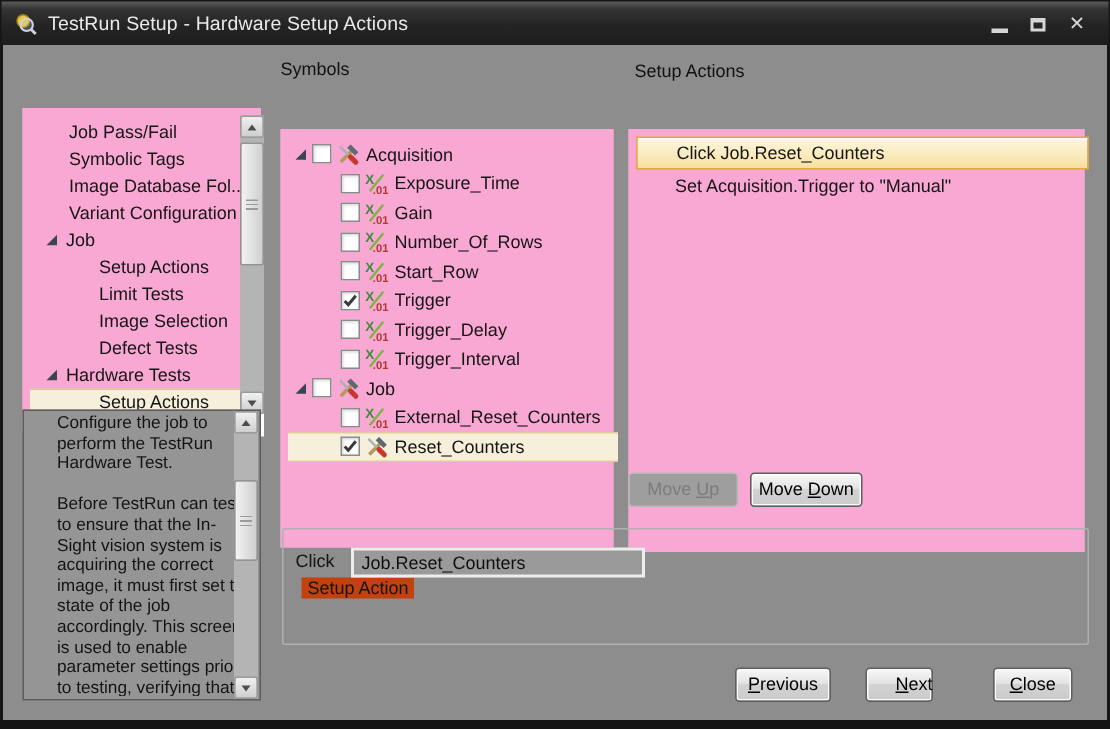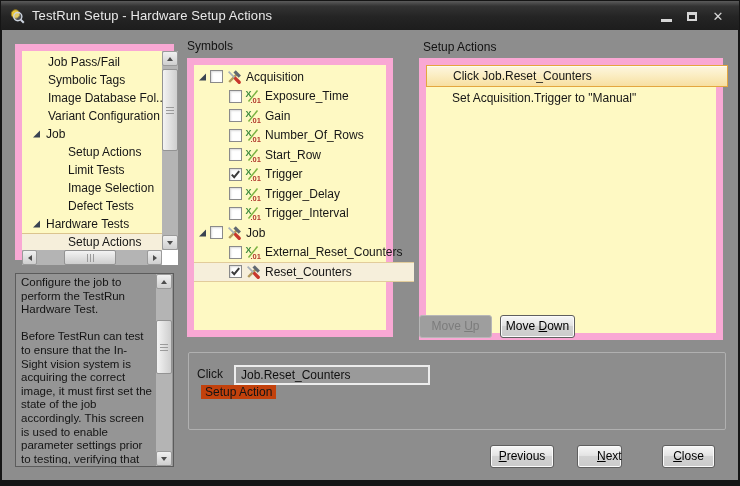--- a/index.html
+++ b/index.html
@@ -15,43 +15,43 @@
   .win-title { margin-left:7px; letter-spacing:.1px; }
   .win-btns { position:absolute; right:8px; top:4px; display:flex; }
   .win-btn { width:26px; height:22px; display:flex; align-items:center; justify-content:center; color:#d6d6d6; }
   .glyph-min { width:11px; height:3px; background:#d6d6d6; margin-top:8px; }
   .glyph-max { width:10px; height:9px; border:2px solid #d6d6d6; border-top-width:3px; }
   .glyph-close { font-size:13px; font-weight:bold; color:#d6d6d6; }
 
   
   .body { position:absolute; left:2px; top:30px; width:736px; height:450px; background:#8d8d8d; }
 
-  .panel-white { position:absolute; background:#fef9c3; border:7px solid #f9a8d4; }
+  .panel-white { position:absolute; background:#f9a8d4; border:5px solid #f9a8d4;margin-top:28px; }
   .sec-label { position:absolute; font-size:12px; color:#121212; }
 
   
   #nav-panel { left:13px; top:14px; width:159px; height:216px; }
   #nav-rows { position:absolute; left:0; top:0; width:140px; height:199px; overflow:hidden; }
   .nav-row { position:absolute; left:0; width:140px; height:18px; display:flex; align-items:center; font-size:12px; color:#161616; white-space:nowrap; }
   .nav-row.selected { background:#f6efdb; border-top:1px solid #dbc48e; border-bottom:1px solid #dbc48e; }
   .expander { width:10px; height:10px; display:inline-flex; }
   .nav-row .expander { margin-left:10px; }
   .nav-lab-0 { margin-left:4px; }
   .nav-lab-1 { margin-left:26px; }
   .nav-lab-2 { margin-left:46px; }
 
   
   #desc-box { position:absolute; left:13px; top:243px; width:159px; height:194px; background:#959595; border:1px solid #5c5c5c; }
-  #desc-text { position:absolute; left:5px; top:2px; width:132px; height:188px; overflow:hidden;
+  #desc-text { position:absolute; left:22px; top:2px; width:132px; height:188px; overflow:hidden;
     font-size:11.5px; line-height:13.6px; color:#141414; }
   .para { margin:0 0 13.6px 0; }
 
   
   #symbols-label { left:185px; top:9px; }
-  #symbols-box { left:185px; top:28px; width:206px; height:279px; }
+  #symbols-box { left:185px; top:28px; width:222px; height:279px; }
   .sym-row { position:absolute; left:0; width:220px; height:19.5px; display:flex; align-items:center; font-size:12px; color:#161616; white-space:nowrap; }
   .sym-row.selected { background:#f6efdb; border-top:1px solid #e2cc9b; border-bottom:1px solid #e2cc9b; }
   .sym-row .expander { margin-left:4px; }
   .cb { width:13px; height:13px; background:#fff; border:1px solid #8a8a8a; box-shadow:inset 1px 1px 2px rgba(0,0,0,.15);
         display:inline-flex; align-items:center; justify-content:center; }
   .sym-root .cb { margin-left:2px; }
   .sym-child .cb { margin-left:35px; }
   .sym-icon { width:16px; height:16px; margin-left:3px; display:inline-flex; }
   .sym-lab { margin-left:4px; }
 

